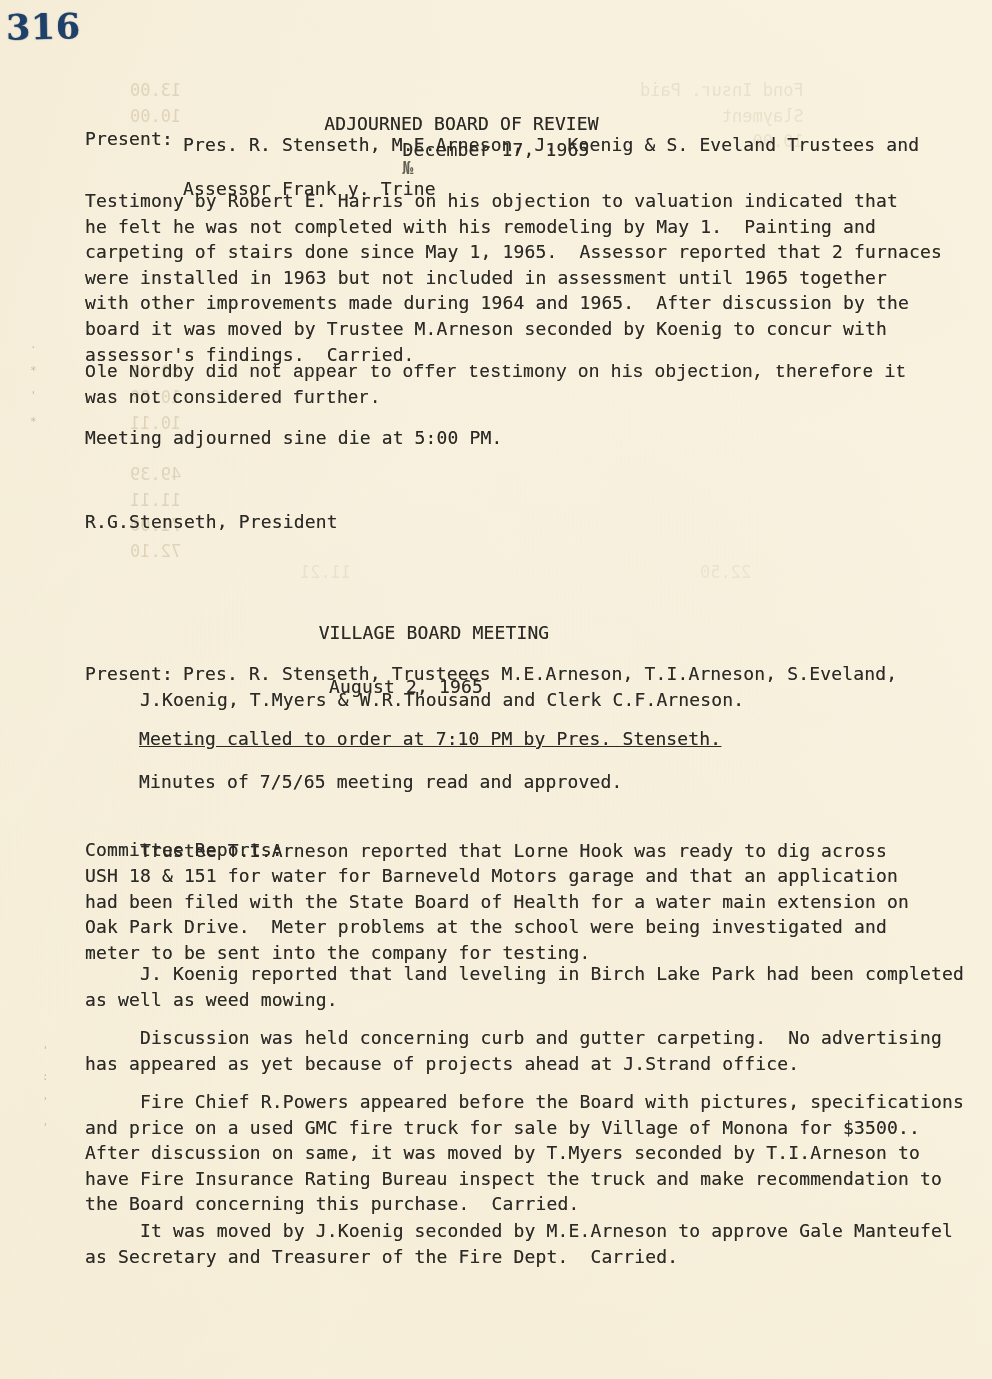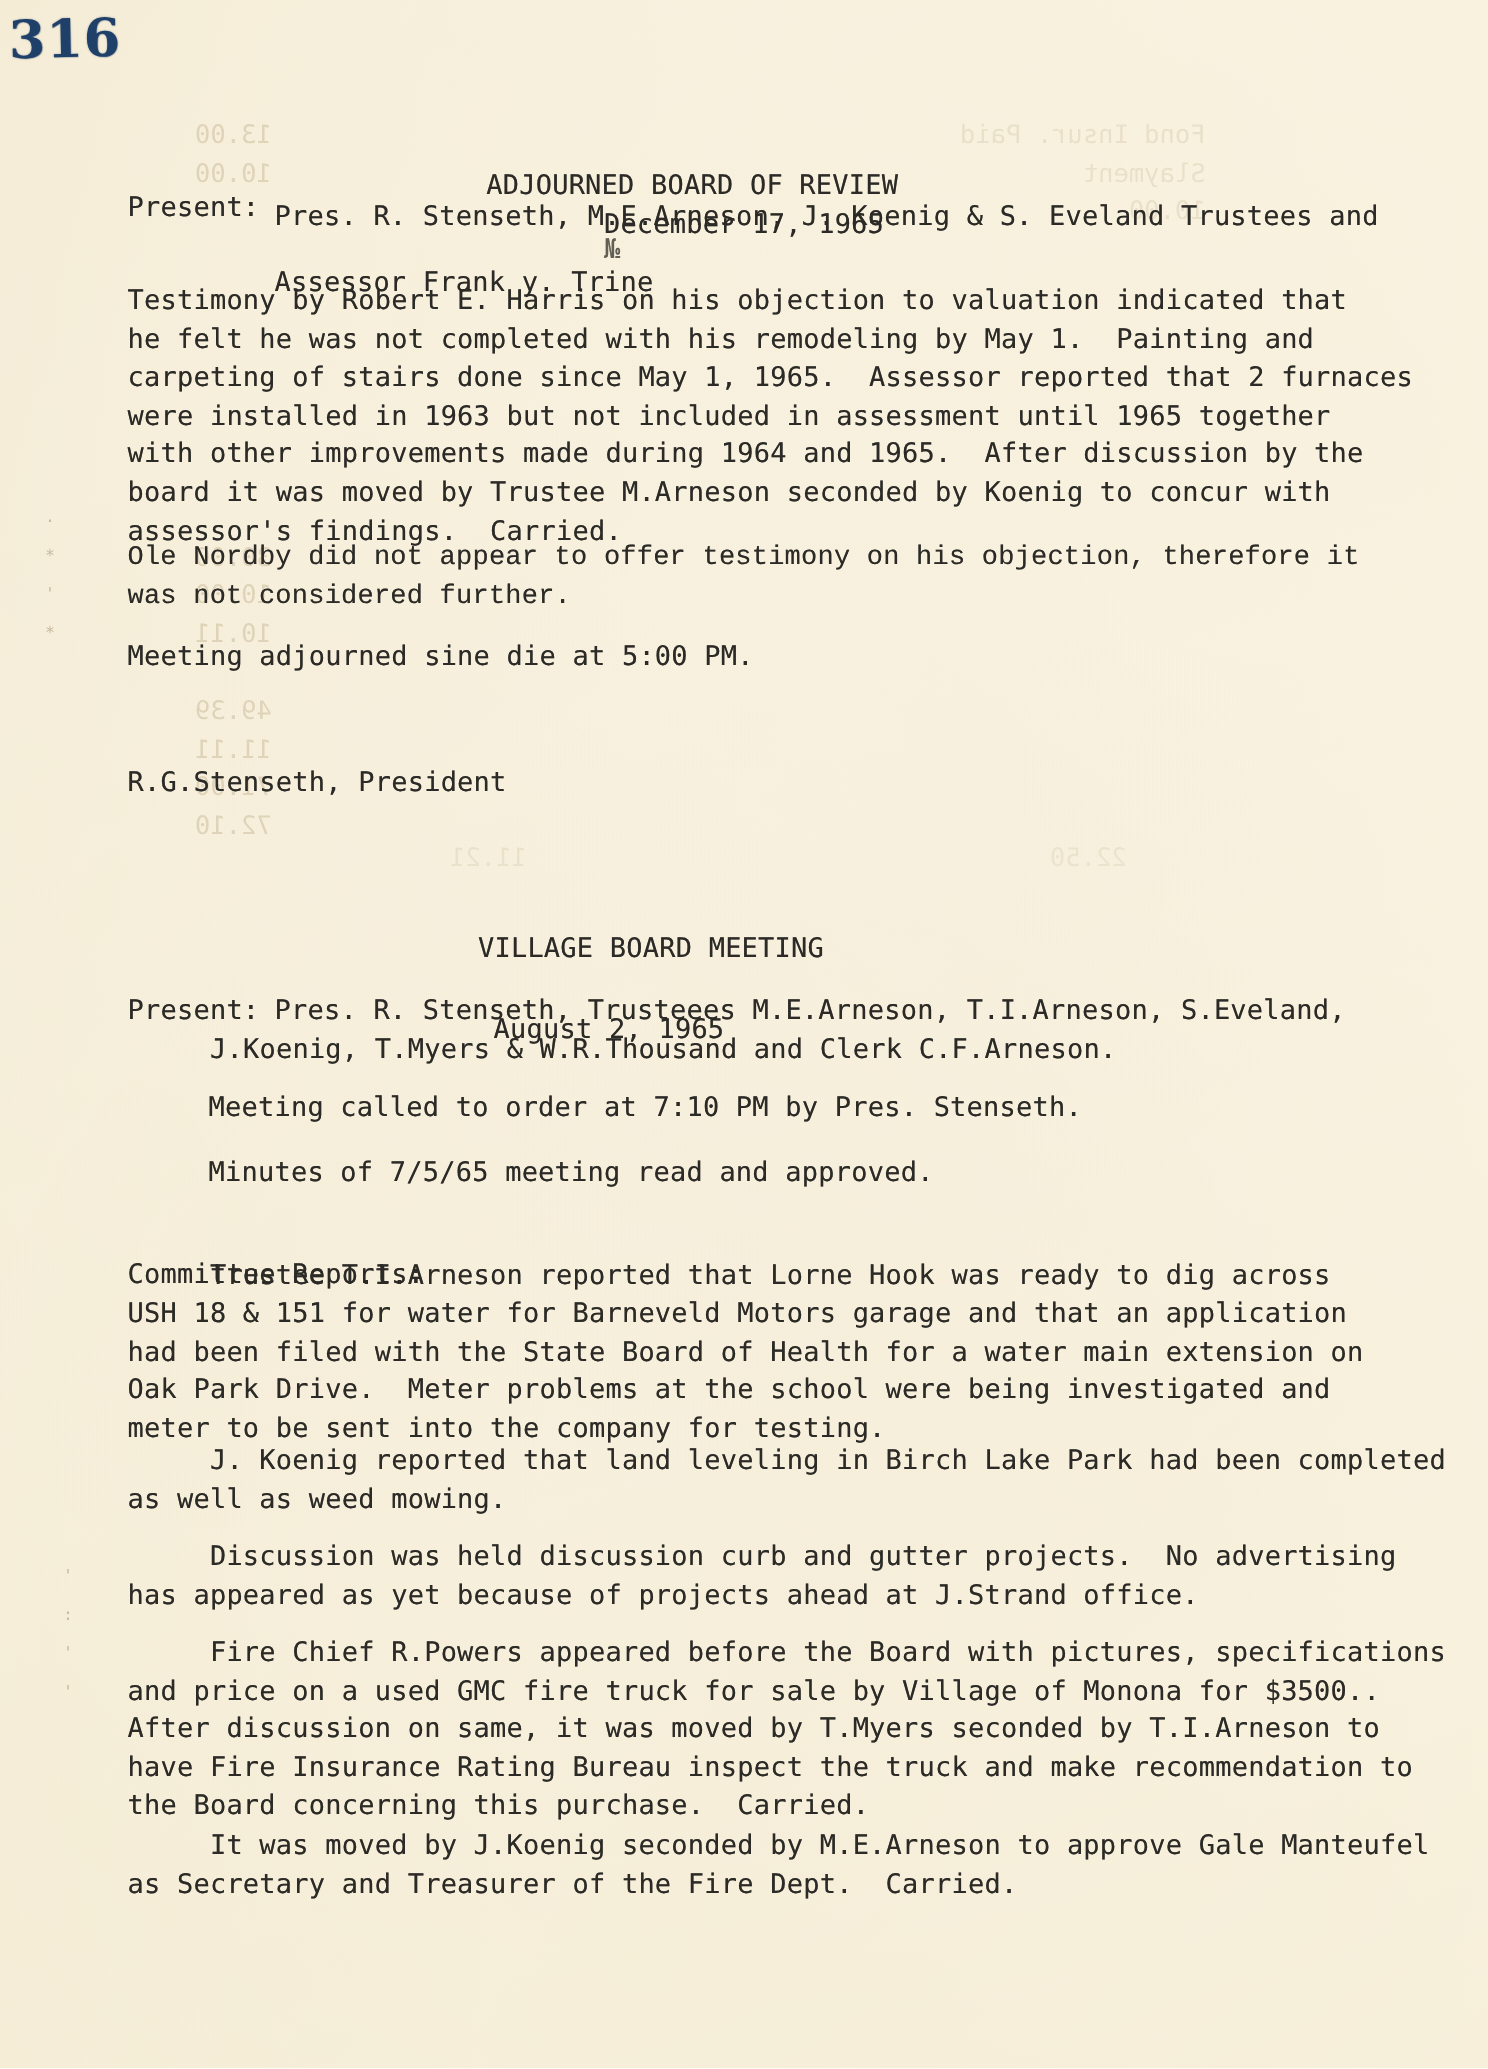--- a/index.html
+++ b/index.html
@@ -215,36 +215,36 @@
       <span class="centered" style="display:block;">VILLAGE BOARD MEETING</span>
     </div>
     <div class="blk" style="position:absolute; left:0; top:622.6px; width:812px;">
       <span class="centered" style="display:block;">August 2, 1965</span>
     </div>
 
     <div class="blk" style="position:absolute; left:85px; top:661px;">Present:</div>
     <div class="blk" style="position:absolute; left:183px; top:661px;">Pres. R. Stenseth, Trusteees M.E.Arneson, T.I.Arneson, S.Eveland,</div>
     <div class="blk" style="position:absolute; left:140px; top:686.6px;">J.Koenig, T.Myers &amp; W.R.Thousand and Clerk C.F.Arneson.</div>
 
-    <div class="blk" style="position:absolute; left:139px; top:726px;">Meeting called to order at 7:10 PM by Pres. Stenseth.</div>
+    <div class="blk" style="position:absolute; left:139px; top:726px;text-decoration:underline;">Meeting called to order at 7:10 PM by Pres. Stenseth.</div>
 
     <div class="blk" style="position:absolute; left:139px; top:769px;">Minutes of 7/5/65 meeting read and approved.</div>
 
     <div class="blk" style="position:absolute; left:85px; top:837px;">Committee Reports:</div>
 
     <div class="blk" style="position:absolute; left:85px; top:837.6px;">     Trustee T.I.Arneson reported that Lorne Hook was ready to dig across
 USH 18 &amp; 151 for water for Barneveld Motors garage and that an application
 had been filed with the State Board of Health for a water main extension on
 Oak Park Drive.  Meter problems at the school were being investigated and
 meter to be sent into the company for testing.</div>
 
     <div class="blk" style="position:absolute; left:85px; top:961px;">     J. Koenig reported that land leveling in Birch Lake Park had been completed
 as well as weed mowing.</div>
 
-    <div class="blk" style="position:absolute; left:85px; top:1025px;">     Discussion was held discussion curb and gutter projects.  No advertising
+    <div class="blk" style="position:absolute; left:85px; top:1025px;">     Discussion was held concerning curb and gutter carpeting.  No advertising
 has appeared as yet because of projects ahead at J.Strand office.</div>
 
     <div class="blk" style="position:absolute; left:85px; top:1089px;">     Fire Chief R.Powers appeared before the Board with pictures, specifications
 and price on a used GMC fire truck for sale by Village of Monona for $3500..
 After discussion on same, it was moved by T.Myers seconded by T.I.Arneson to
 have Fire Insurance Rating Bureau inspect the truck and make recommendation to
 the Board concerning this purchase.  Carried.</div>
 
     <div class="blk" style="position:absolute; left:85px; top:1218px;">     It was moved by J.Koenig seconded by M.E.Arneson to approve Gale Manteufel
 as Secretary and Treasurer of the Fire Dept.  Carried.</div>

